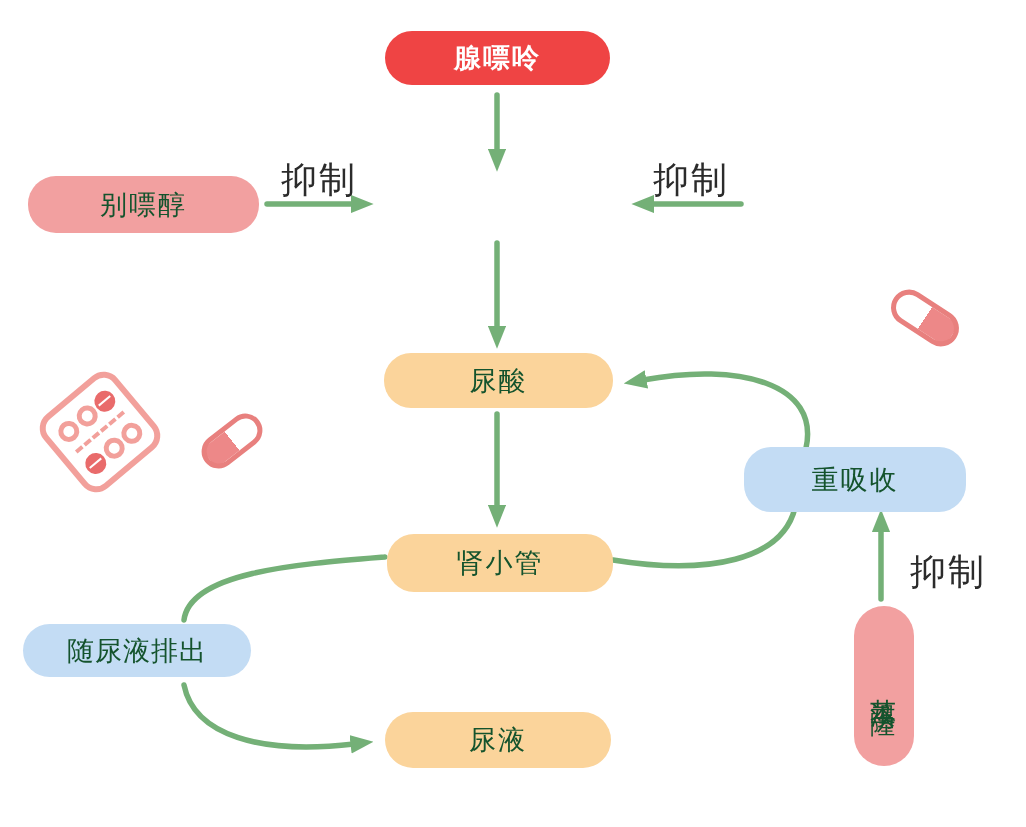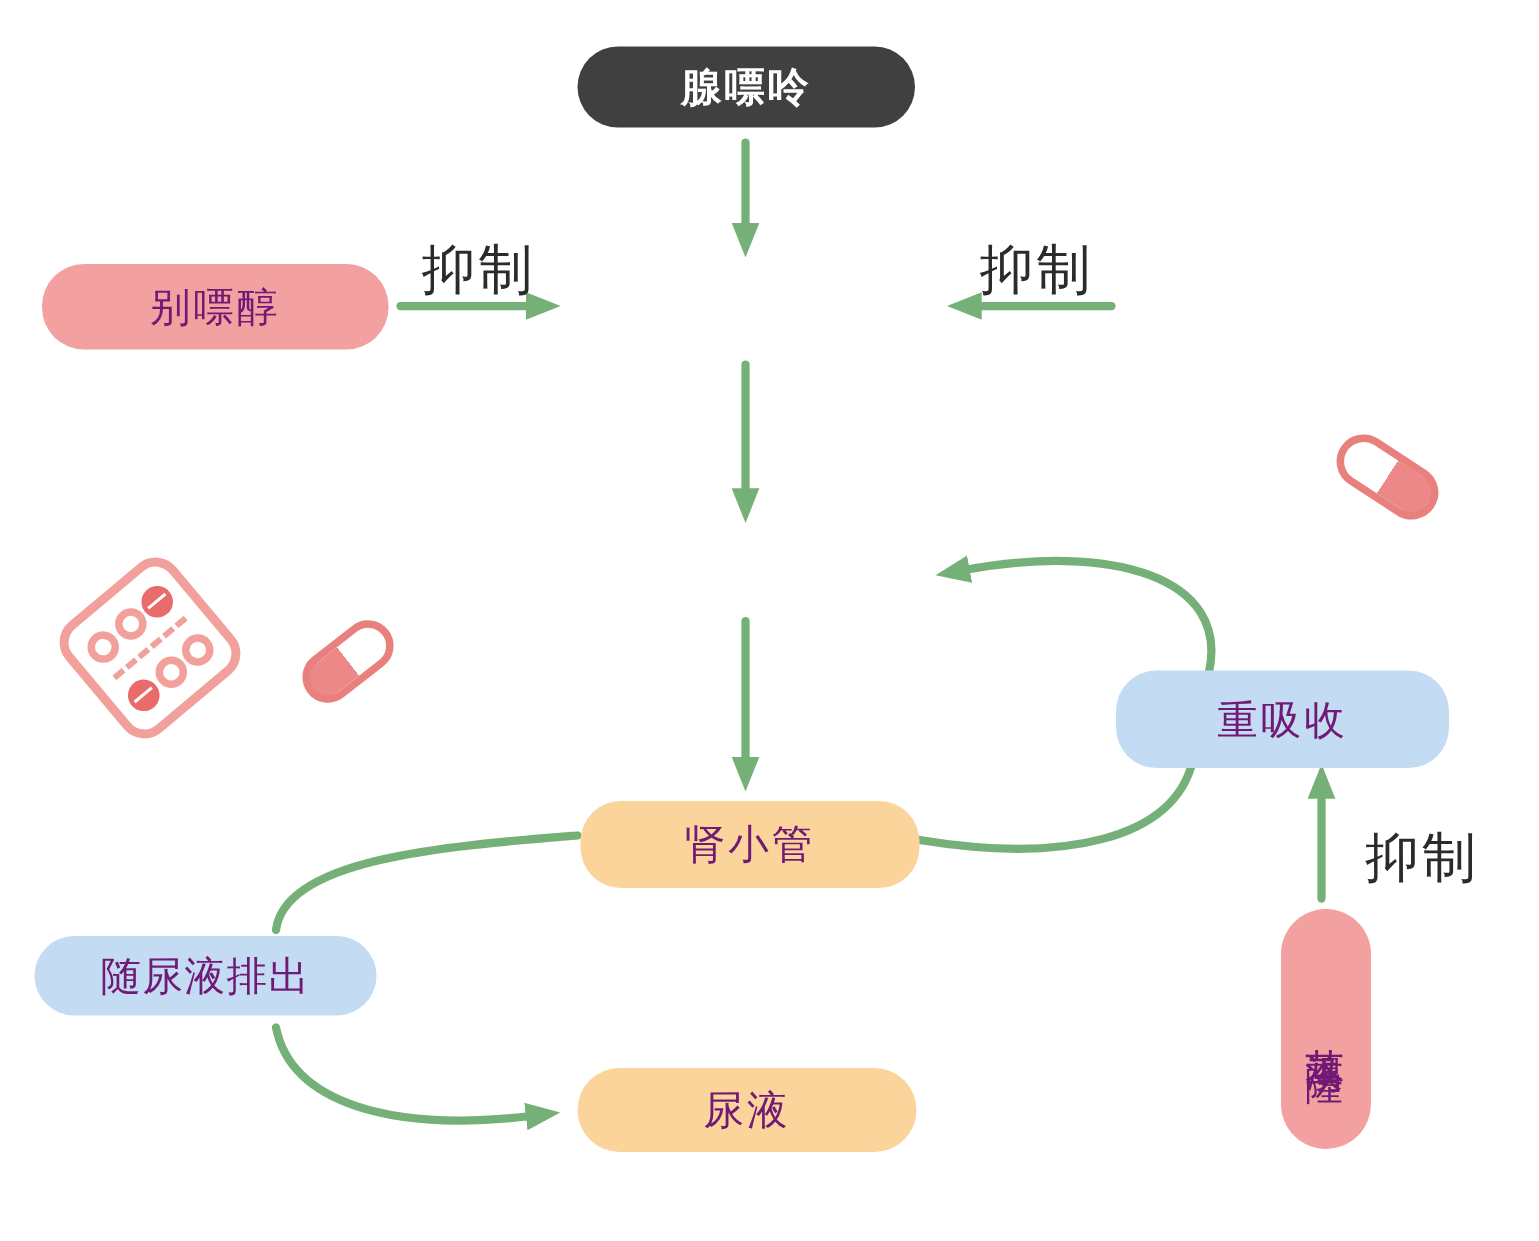--- a/index.html
+++ b/index.html
@@ -27,27 +27,27 @@
     stroke-width: 5.5;
     fill: none;
     stroke-linecap: round;
   }
   .node {
     position: absolute;
     display: flex;
     align-items: center;
     justify-content: center;
     font-size: 27px;
-    color: #701a75;
+    color: #14532d;
     letter-spacing: 2px;
     white-space: nowrap;
   }
   .node-adenine {
     left: 385px; top: 31px; width: 225px; height: 54px;
-    background: #404040; border-radius: 27px;
+    background: #ef4444; border-radius: 27px;
     color: #ffffff; font-weight: 700; text-align: center;
   }
   .node-allopurinol {
     left: 28px; top: 176px; width: 231px; height: 57px;
     background: #F2A0A0; border-radius: 28px;
   }
   .node-xo {
     left: 384px; top: 178px; width: 231px; height: 56px;
     background: #A6D6C4; border-radius: 28px;
   }
@@ -175,20 +175,21 @@
     <path class="edge-path" d="M497,414 L497,508" marker-end="url(#arrowhead)"></path>
     <path class="edge-path" d="M613,560 C705,575 786,562 796,503"></path>
     <path class="edge-path" d="M806,448 C820,384 740,362 643,380" marker-end="url(#arrowhead)"></path>
     <path class="edge-path" d="M881,599 L881,529" marker-end="url(#arrowhead)"></path>
     <path class="edge-path" d="M385,557 C298,564 190,572 184,620"></path>
     <path class="edge-path" d="M184,685 C194,735 260,755 354,744" marker-end="url(#arrowhead)"></path>
   </svg>
 
   <div class="node node-adenine">腺嘌呤</div>
   <div class="node node-allopurinol">别嘌醇</div>
+  <div class="node node-uric">尿酸</div>
   <div class="node node-reabsorption">重吸收</div>
   <div class="node node-tubule">肾小管</div>
   <div class="node node-excreted">随尿液排出</div>
   <div class="node node-benzbromarone">苯溴马隆</div>
   <div class="node node-urine">尿液</div>
 
   <div class="edge-label edge-label-allopurinol">抑制</div>
   <div class="edge-label edge-label-febuxostat">抑制</div>
   <div class="edge-label edge-label-benzbromarone">抑制</div>
 

